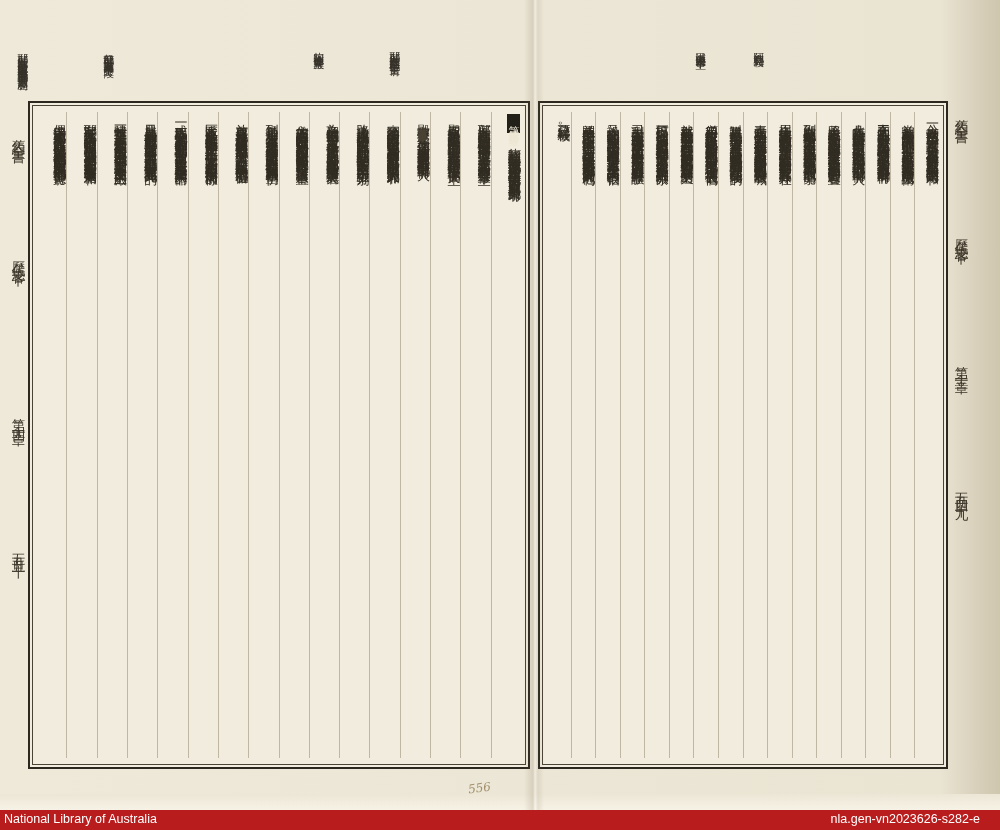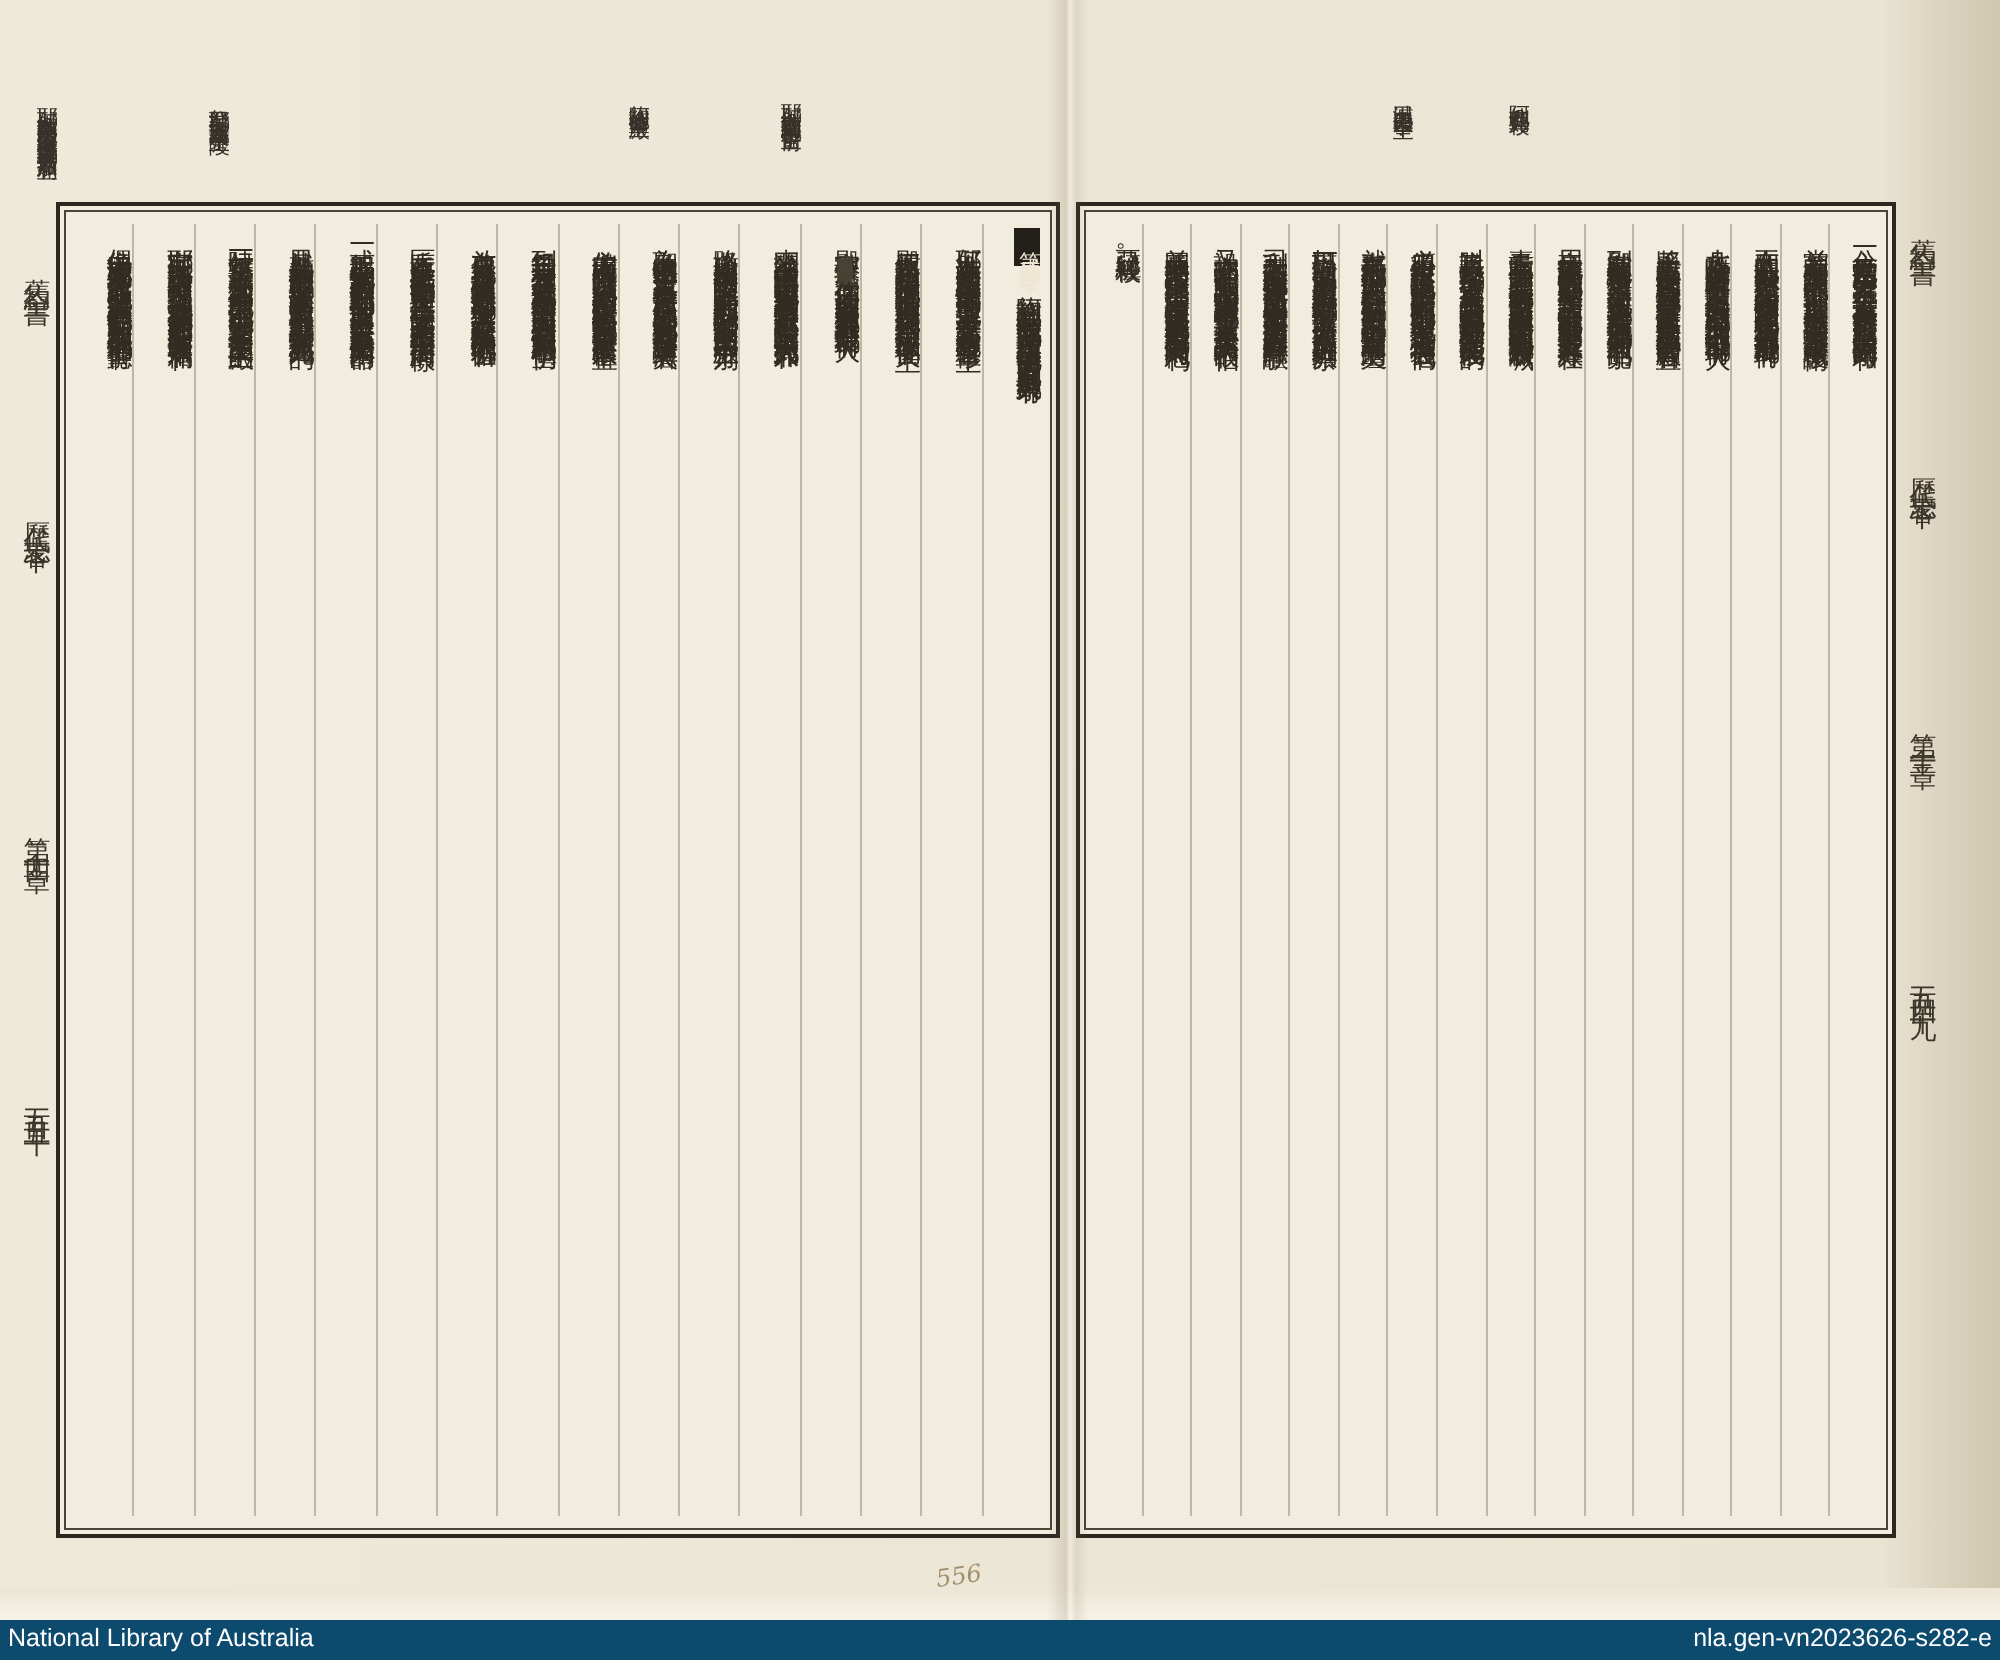--- a/index.html
+++ b/index.html
@@ -77,26 +77,26 @@
   }
   .handwritten{
     position:absolute;left:468px;top:781px;
     font-size:12px;font-style:italic;color:#a2906c;
     transform:rotate(-8deg);
     font-family:"DejaVu Serif",serif;
   }
   
   .footer-bar{
     position:absolute;left:0;top:810px;width:1000px;height:20px;
-    background:#0c4a6e;
+    background:#b91c1c;
     color:#fff;font-family:"Liberation Sans","DejaVu Sans",sans-serif;
     font-size:12.5px;
   }
   .footer-bar .lib{position:absolute;left:4px;top:2px;}
-  .footer-bar .id{position:absolute;right:4px;top:2px;}
+  .footer-bar .id{position:absolute;right:20px;top:2px;}
 </style>
 </head>
 <body>
 
 <div class="scan">
 
   <div class="top-note" style="left:388px;top:44px;">耶何耶大在世約阿施行善于主前</div>
   <div class="top-note" style="left:312px;top:44px;">約阿施命修葺主殿</div>
   <div class="top-note" style="left:102px;top:46px;">祭司耶何耶大壽高而卒葬于王陵</div>
   <div class="top-note" style="left:16px;top:46px;">耶何耶大旣卒約阿施與羣臣違主奉偶像殺耶何耶大子撒加利亞</div>

